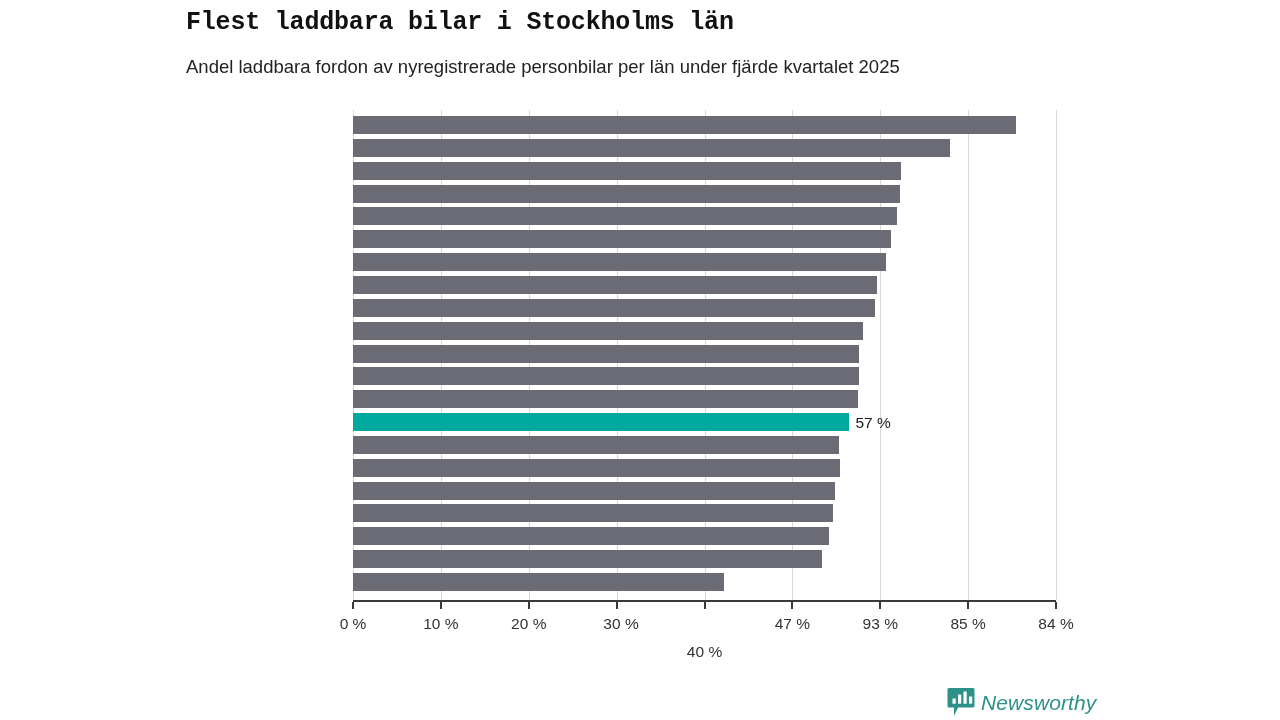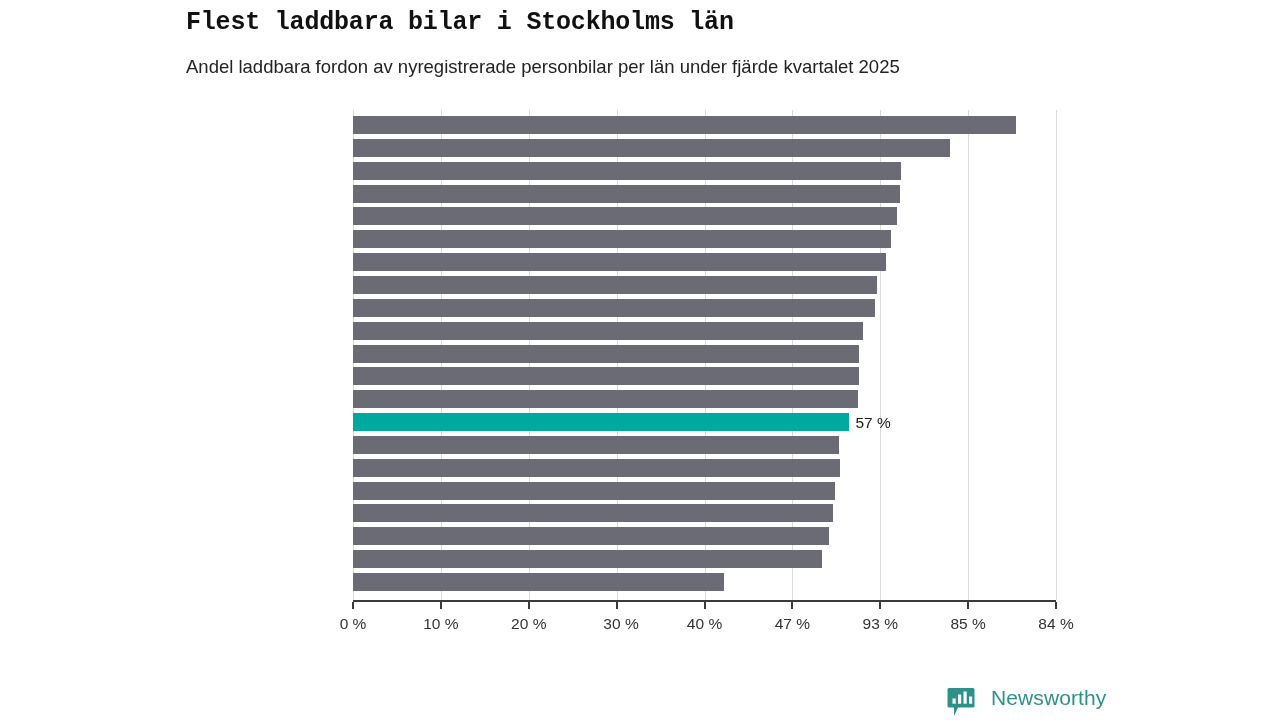--- a/index.html
+++ b/index.html
@@ -102,22 +102,23 @@
     color: #1a1a1a;
     white-space: nowrap;
   }
 
   
   #footer-logo {
     position: absolute;
     left: 947px;
     top: 687px;
     display: flex;
-    align-items: flex-start;
-    gap: 16px;
+    align-items: center;
+    gap: 6px;
+    font-style: italic;
   }
   #logo-mark {
     width: 28px;
     height: 30px;
     flex: 0 0 auto;
   }
   #logo-wordmark {
     font-size: 21px;
     color: #2e9189;
     font-weight: normal;
@@ -142,21 +143,21 @@
       <div class="tick-mark" style="left: 439.875px; top: 602px;"></div>
       <div class="tick-label" style="left: 440.875px; top: 615px;">10 %</div>
       <div class="gridline" style="left: 528.75px; top: 110px; height: 490px;"></div>
       <div class="tick-mark" style="left: 527.75px; top: 602px;"></div>
       <div class="tick-label" style="left: 528.75px; top: 615px; text-align: right;">20 %</div>
       <div class="gridline" style="left: 616.625px; top: 110px; height: 490px;"></div>
       <div class="tick-mark" style="left: 615.625px; top: 602px;"></div>
       <div class="tick-label" style="left: 621px; top: 615px;">30 %</div>
       <div class="gridline" style="left: 704.5px; top: 110px; height: 490px;"></div>
       <div class="tick-mark" style="left: 703.5px; top: 602px;"></div>
-      <div class="tick-label" style="left: 704.5px; top: 615px;">40 %</div>
+      <div class="tick-label" style="left: 704.5px; top: 643px;">40 %</div>
       <div class="gridline" style="left: 792.375px; top: 110px; height: 490px;"></div>
       <div class="tick-mark" style="left: 791.375px; top: 602px;"></div>
       <div class="tick-label" style="left: 792.375px; top: 615px;">47 %</div>
       <div class="gridline" style="left: 880.25px; top: 110px; height: 490px;"></div>
       <div class="tick-mark" style="left: 879.25px; top: 602px;"></div>
       <div class="tick-label" style="left: 880.25px; top: 615px;">93 %</div>
       <div class="gridline" style="left: 968.125px; top: 110px; height: 490px;"></div>
       <div class="tick-mark" style="left: 967.125px; top: 602px;"></div>
       <div class="tick-label" style="left: 968.125px; top: 615px;">85 %</div>
       <div class="gridline" style="left: 1056px; top: 110px; height: 490px;"></div>

